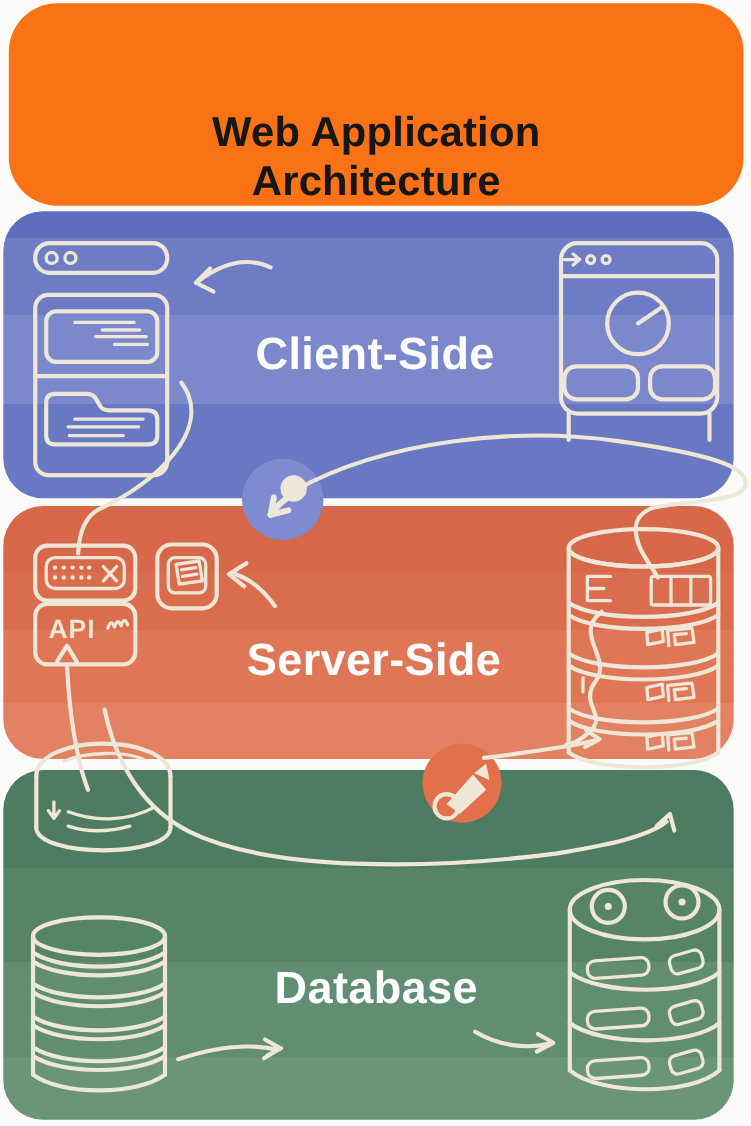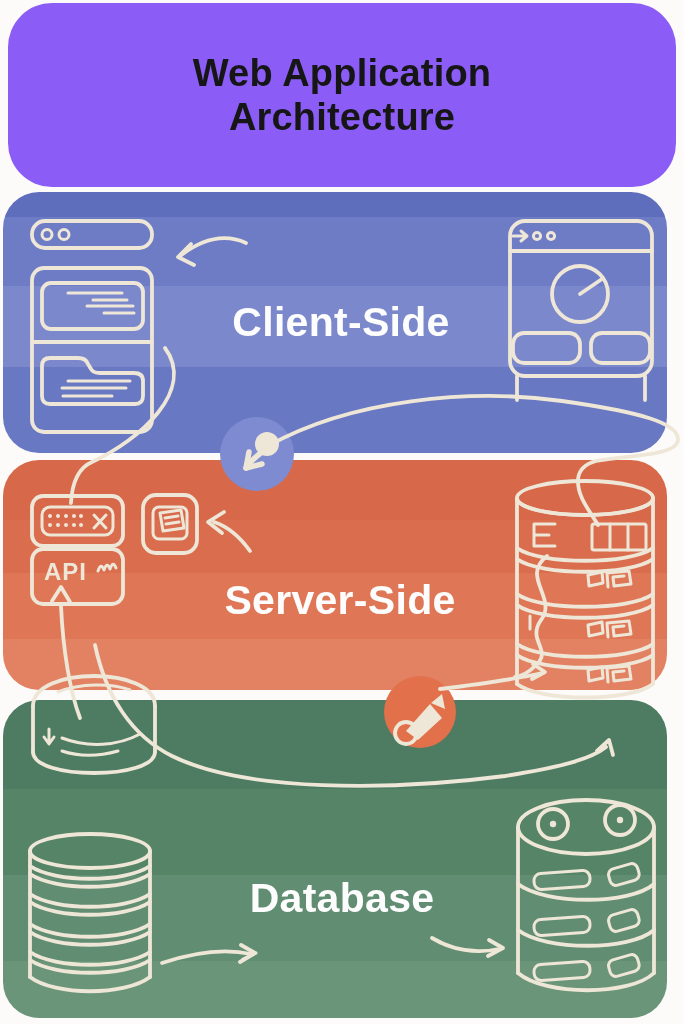--- a/index.html
+++ b/index.html
@@ -9,22 +9,22 @@
     -webkit-font-smoothing:antialiased;
   }
   .canvas{
     position:relative;
     width:683px;height:1024px;
     background:#fcfbf9;
     overflow:hidden;
   }
   .header-card{
     position:absolute;left:8px;top:3px;width:668px;height:184px;
-    background:#8b5cf6;border-radius:44px;
-    display:flex;align-items:center;justify-content:center;
+    background:#f97316;border-radius:44px;
+    display:flex;align-items:flex-end;justify-content:center;
   }
   .header-card h1{
     margin:0;width:440px;text-align:center;
     font-size:38px;line-height:1.16;font-weight:700;color:#161616;
     letter-spacing:0.2px;
   }
   .band{position:absolute;left:3px;width:664px;border-radius:36px;}
   .band-client{
     top:192px;height:261px;
     background:linear-gradient(180deg,

